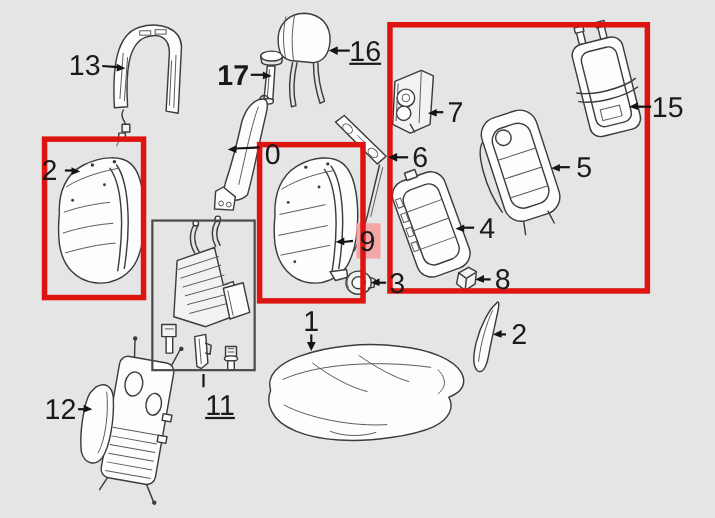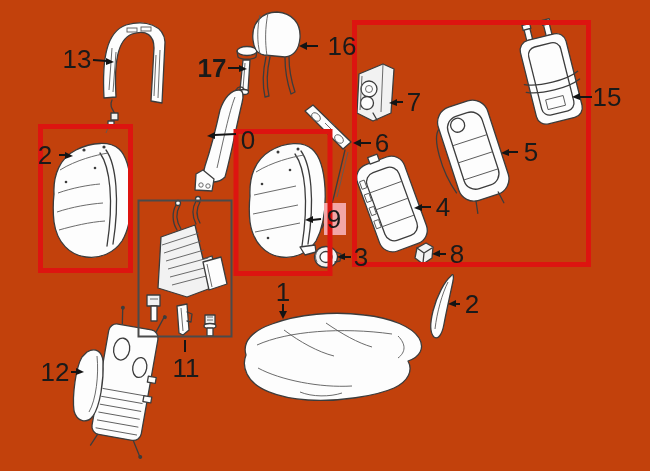--- a/index.html
+++ b/index.html
@@ -1,16 +1,16 @@
 <!DOCTYPE html>
 <html><head>
 <meta charset="utf-8">
 <style>
   html,body{margin:0;padding:0;background:#ffffff;}
-  #stage{position:relative;width:650px;height:471px;background:#c2410c;overflow:hidden;
+  #stage{position:relative;width:650px;height:471px;background:#e5e5e5;overflow:hidden;
          font-family:"Liberation Sans", sans-serif;}
   #art{position:absolute;left:0;top:0;}
   .ink{stroke:#3c3c3c;stroke-width:1.3;fill:none;stroke-linecap:round;stroke-linejoin:round;}
   .inkf{stroke:#3c3c3c;stroke-width:1.3;fill:#fdfdfd;stroke-linejoin:round;}
   .inkg{stroke:#3c3c3c;stroke-width:1.3;fill:#f2f2f2;stroke-linejoin:round;}
   .thin{stroke:#5a5a5a;stroke-width:0.9;fill:none;}
   .dot{fill:#3c3c3c;stroke:none;}
   .arrow-line{stroke:#141414;stroke-width:2;fill:none;}
   .arrow-head{fill:#141414;stroke:none;}
   .redbox{fill:none;stroke:#dd1410;stroke-width:5;}
@@ -270,28 +270,28 @@
           <polygon class="arrow-head" points="84,372 76,368 76,375"></polygon>
         </g>
       <g>
           <line class="arrow-line" x1="185" y1="352" x2="185" y2="340"></line>
         </g>
     </g>
   </svg>
 
   <div class="lbl" style="left:77px;top:59px;">13</div>
   <div class="lbl" style="left:212px;top:68px;font-weight:bold;">17</div>
-  <div class="lbl" style="left:342px;top:46px;">16</div>
+  <div class="lbl" style="left:332px;top:46px;text-decoration:underline;">16</div>
   <div class="lbl" style="left:45px;top:155px;">2</div>
   <div class="lbl" style="left:248px;top:140px;">0</div>
   <div class="lbl" style="left:334px;top:219px;">9</div>
   <div class="lbl" style="left:414px;top:102px;">7</div>
   <div class="lbl" style="left:382px;top:143px;">6</div>
   <div class="lbl" style="left:607px;top:97px;">15</div>
   <div class="lbl" style="left:531px;top:152px;">5</div>
   <div class="lbl" style="left:443px;top:207px;">4</div>
   <div class="lbl" style="left:361px;top:257px;">3</div>
   <div class="lbl" style="left:457px;top:254px;">8</div>
   <div class="lbl" style="left:472px;top:304px;">2</div>
   <div class="lbl" style="left:283px;top:292px;">1</div>
-  <div class="lbl" style="left:186px;top:368px;">11</div>
+  <div class="lbl" style="left:200px;top:368px;text-decoration:underline;">11</div>
   <div class="lbl" style="left:55px;top:372px;">12</div>
 </div>
 
 </body></html>

